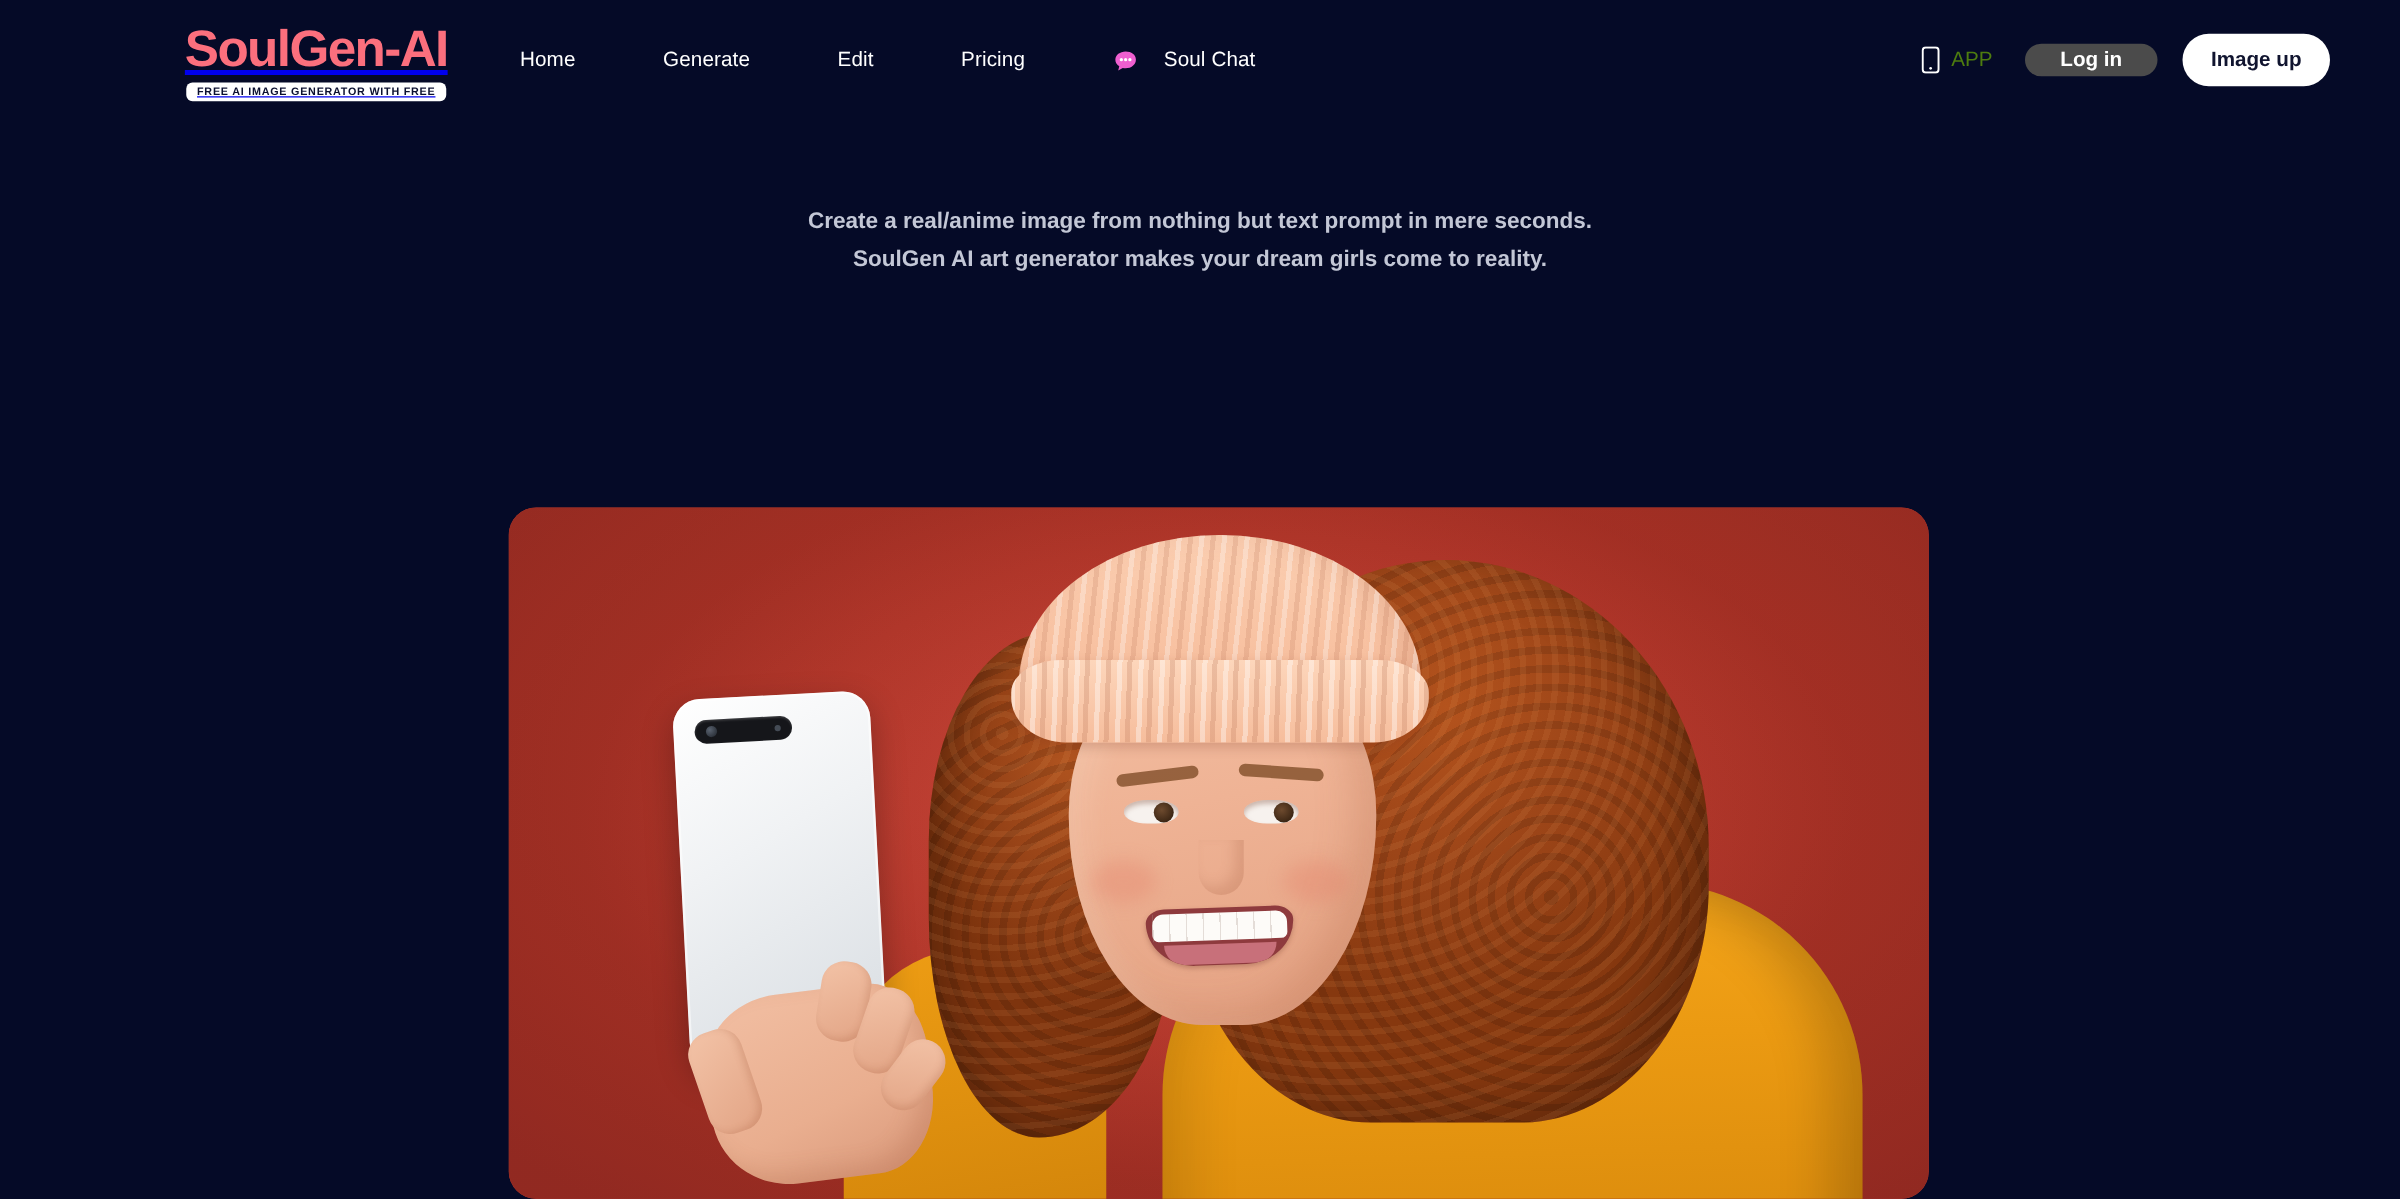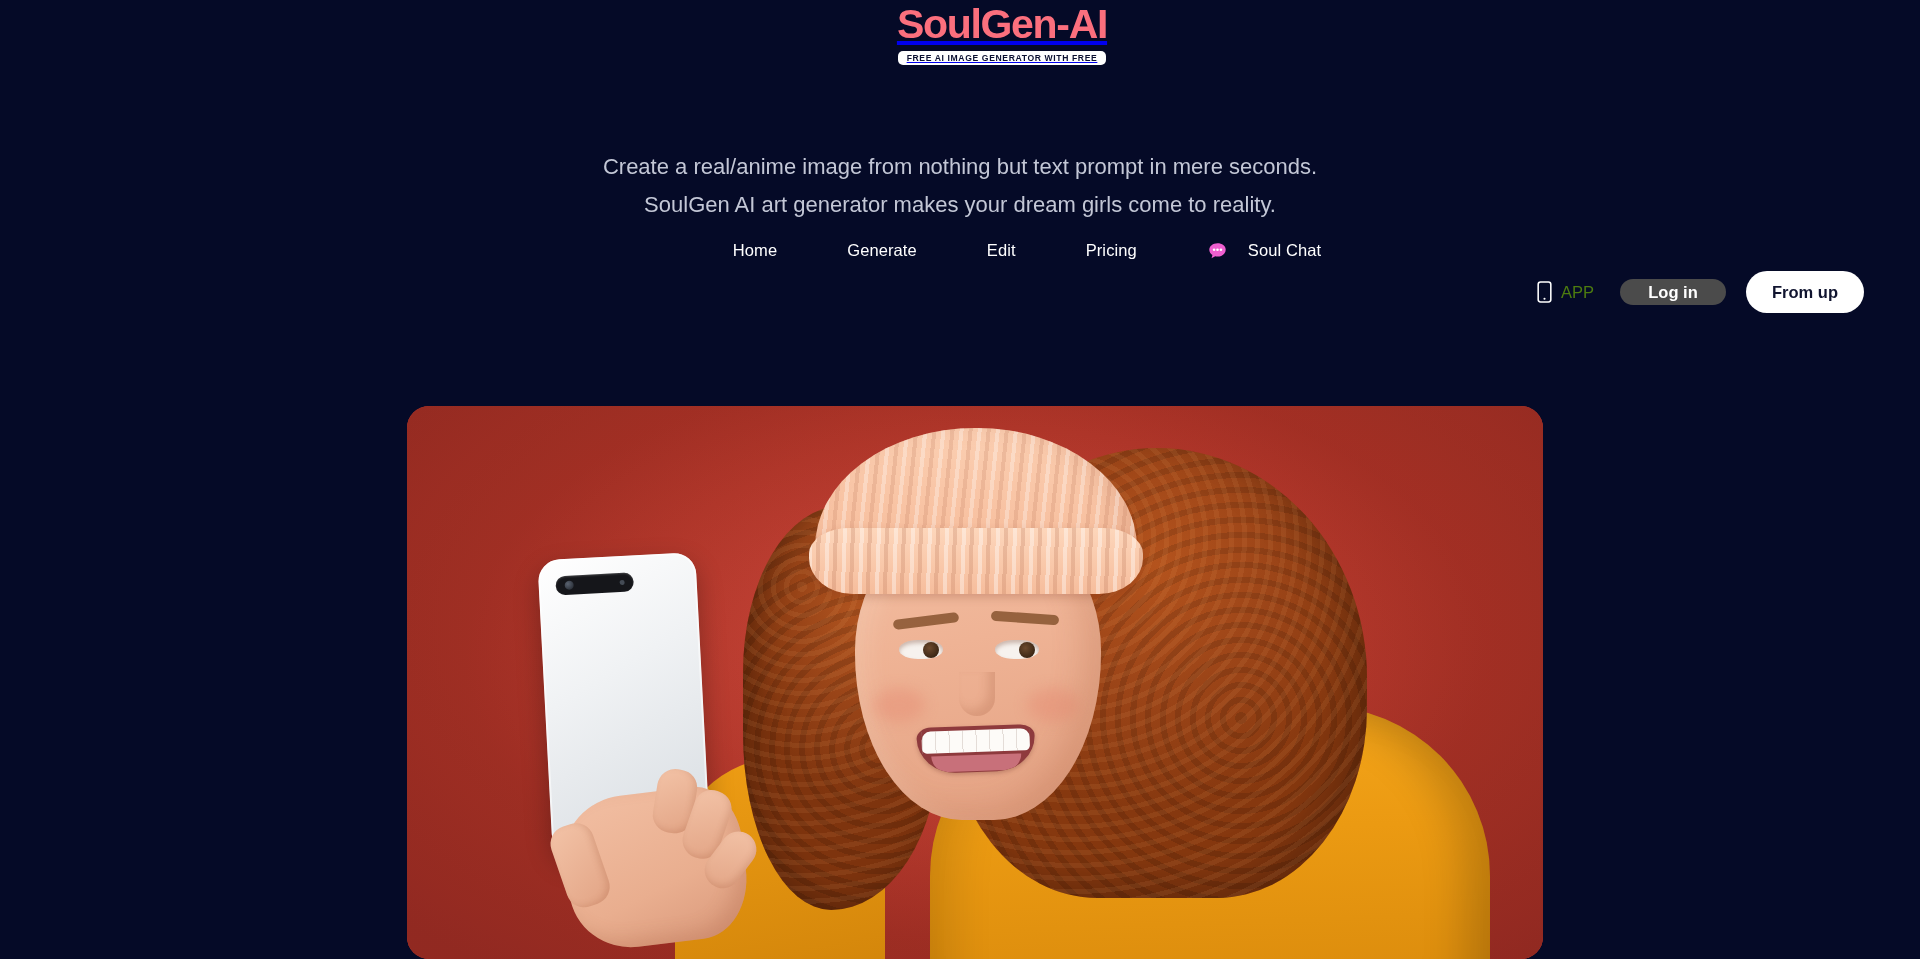--- a/index.html
+++ b/index.html
@@ -15,21 +15,20 @@
   }
 
   
   .header {
     position:relative;
     width:100%;
     height:96px;
     display:flex;
     align-items:center;
     padding:0 56px 0 140px;
-    flex-direction:column;
   }
 
   
   .logo-block {
     display:flex;
     flex-direction:column;
     align-items:center;
     width:226px;
     flex:0 0 226px;
     margin-top:4px;
@@ -142,25 +141,25 @@
     letter-spacing:-0.8px;
     line-height:1.12;
     background:linear-gradient(92deg,#fb7a43 0%,#fb6a3c 22%,#f94e36 52%,#fb6037 76%,#fa6f3f 100%);
     -webkit-background-clip:text;
     background-clip:text;
     -webkit-text-fill-color:transparent;
     color:#f9562f;
     display:inline-block;
   }
   .hero-sub {
-    margin-top:19px;
+    margin-top:32px;
     color:#c3c7d6;
-    font-size:22px;
+    font-size:18px;
     line-height:1.74;
-    font-weight:400;
+    font-weight:700;
   }
 
   
   .hero-image-wrap {
     position:absolute;
     left:407px;
     top:406px;
     width:1136px;
     height:553px;
     border-radius:22px;
@@ -438,21 +437,21 @@
         <svg viewBox="0 0 16 24" width="15" height="22" aria-hidden="true">
           <rect x="1.1" y="1.1" width="13.8" height="21.8" rx="2.6" fill="none" stroke="#ffffff" stroke-width="1.7"></rect>
           <circle cx="8" cy="19.3" r="1.15" fill="#ffffff"></circle>
         </svg>
       </span>
       <span>APP</span>
     </a>
 
     <button class="btn btn-login">Log in</button>
 
-    <button class="btn btn-signup">From up</button>
+    <button class="btn btn-signup">Image up</button>
   </div>
 </header>
 
 <section class="hero">
 
   <p class="hero-sub">
     <span>Create a real/anime image from nothing but text prompt in mere seconds.</span><br>
     <span>SoulGen AI art generator makes your dream girls come to reality.</span>
   </p>
 </section>

